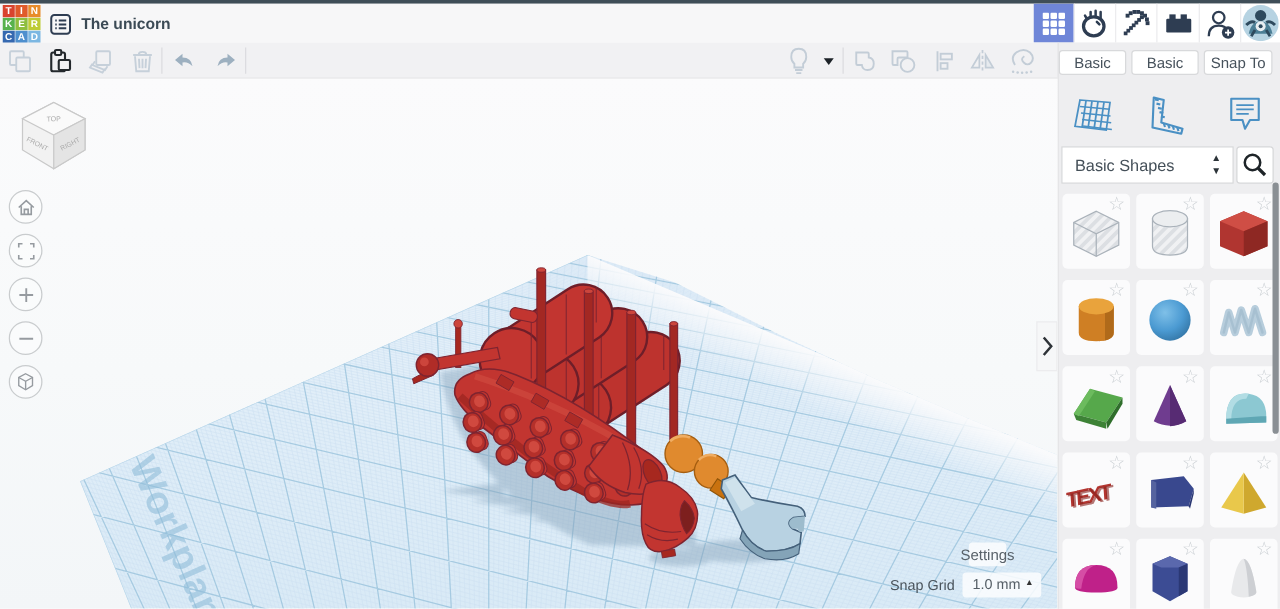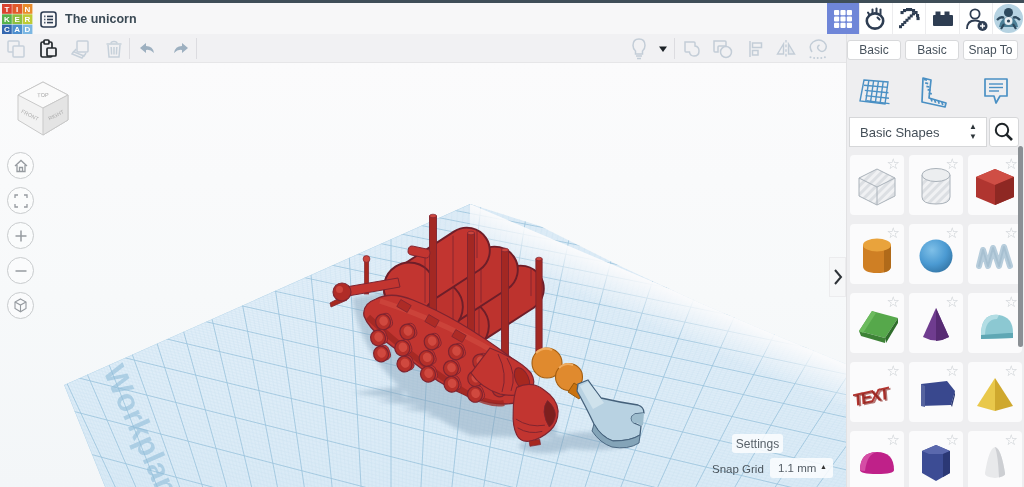--- a/index.html
+++ b/index.html
@@ -691,23 +691,23 @@
       </svg>
     </div>
 <div class="circbtn" style="top:229px">
       <svg width="17" height="17" viewBox="0 0 17 17" style="display:block;">
         <g fill="none" stroke="#969ba0" stroke-width="1.1">
           <path d="M8.5,2 L14,5 L14,11.5 L8.5,14.8 L3,11.5 L3,5 Z"></path>
           <path d="M3,5 L8.5,8 L14,5 M8.5,8 L8.5,14.8"></path>
         </g>
       </svg>
     </div>
-<div class="abs" style="left:732px;top:371px;width:51px;height:19px;background:rgba(252,253,254,.85);border-radius:3px;display:flex;align-items:center;justify-content:center;font-size:12px;color:#59626a">Settings</div>
+<div class="abs" style="left:775px;top:371px;width:30px;height:19px;background:rgba(252,253,254,.85);border-radius:3px;display:flex;align-items:center;justify-content:center;font-size:12px;color:#59626a">Settings</div>
 <div class="abs" style="left:712px;top:400px;font-size:11.5px;color:#4a545c">Snap Grid</div>
 <div class="abs" style="left:770px;top:395px;width:63px;height:20px;background:rgba(252,253,254,.85);border-radius:3px;display:flex;align-items:center;font-size:11.5px;color:#555e66">
-      <span style="margin-left:8px">1.1 mm</span>
+      <span style="margin-left:8px">1.0 mm</span>
       <span style="position:absolute;right:6px;top:5px;font-size:7px;color:#333">▲</span>
     </div>
 <div class="abs" style="left:829px;top:194px;width:17px;height:40px;background:#f6f7f8;border:1px solid #ececee;display:flex;align-items:center;justify-content:center">
       <svg width="10" height="18" viewBox="0 0 10 18" style="display:block;">
         <path d="M2,2 L8,9 L2,16" fill="none" stroke="#2e3338" stroke-width="2"></path>
       </svg>
     </div>
 </div>
 </body></html>

